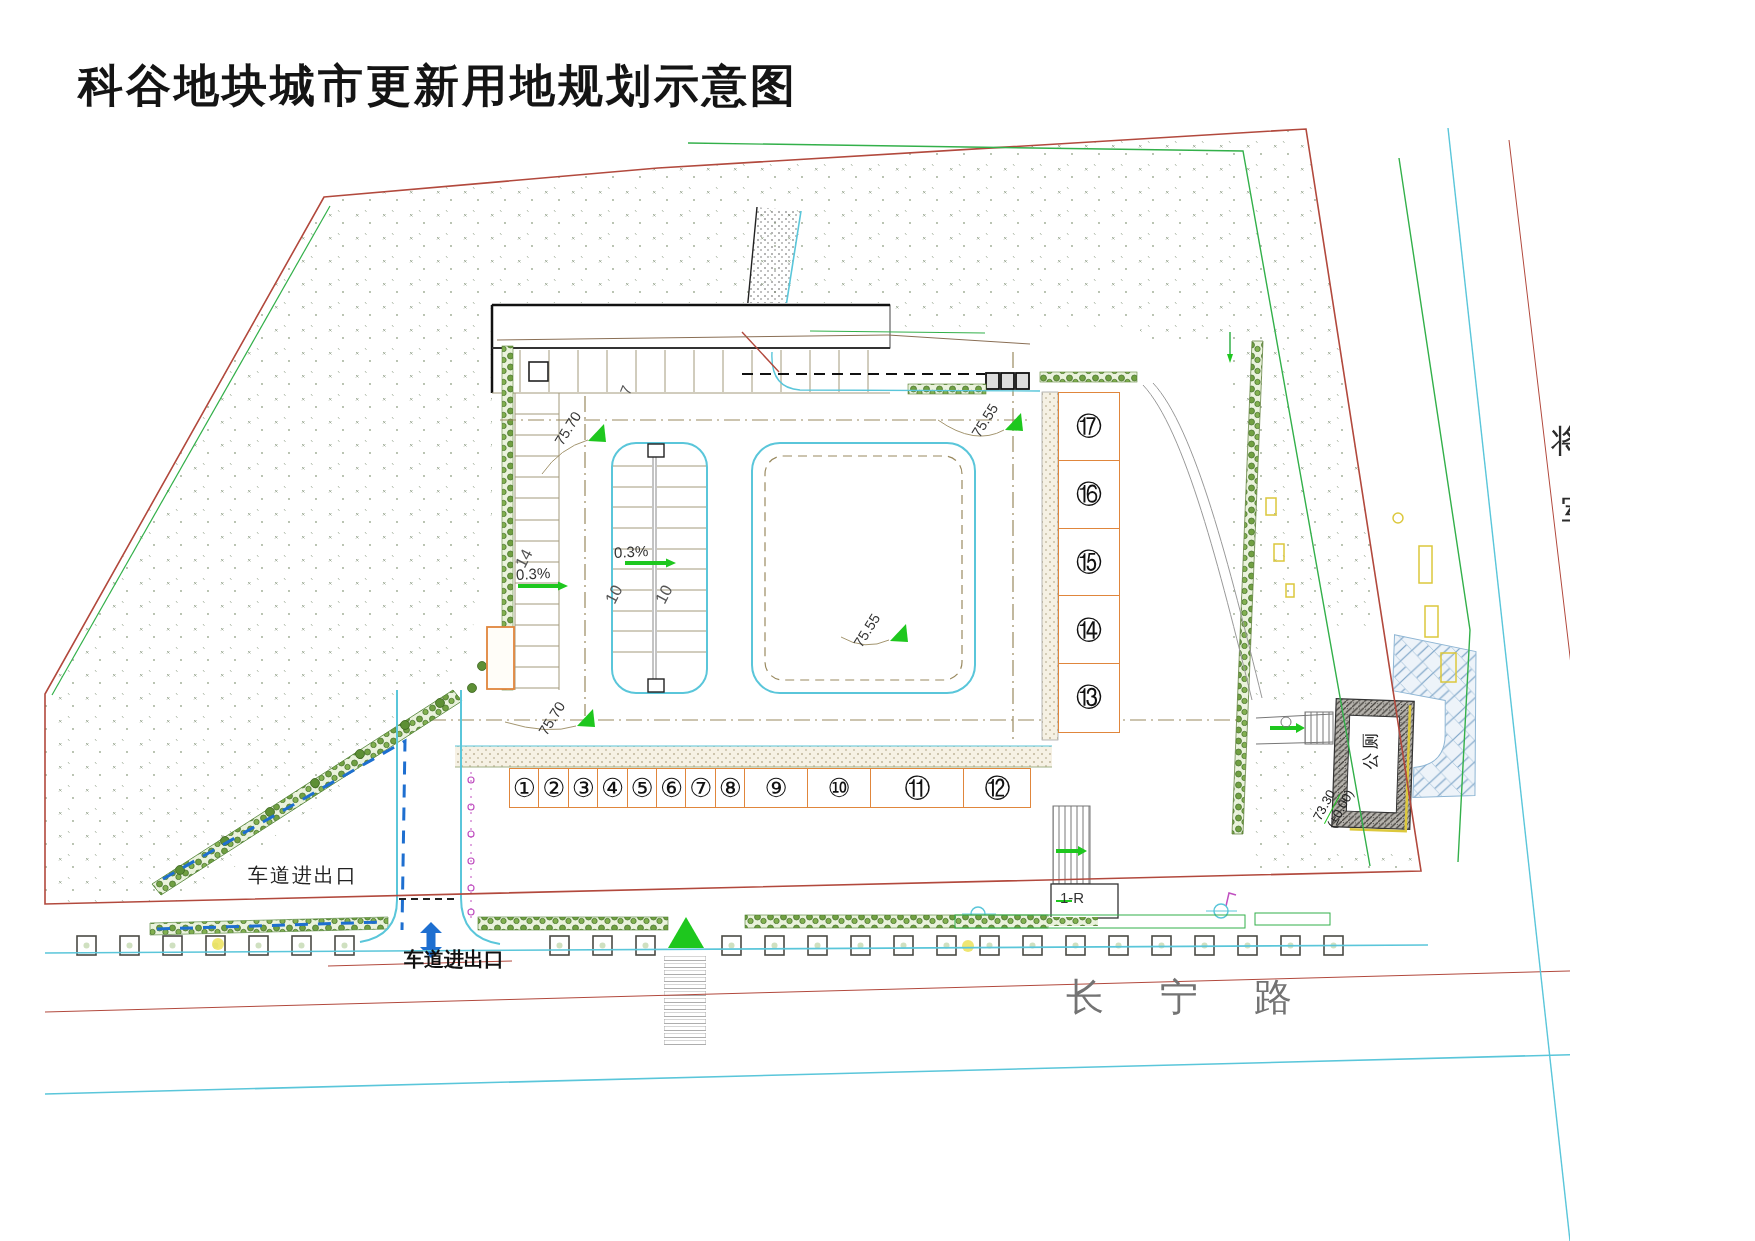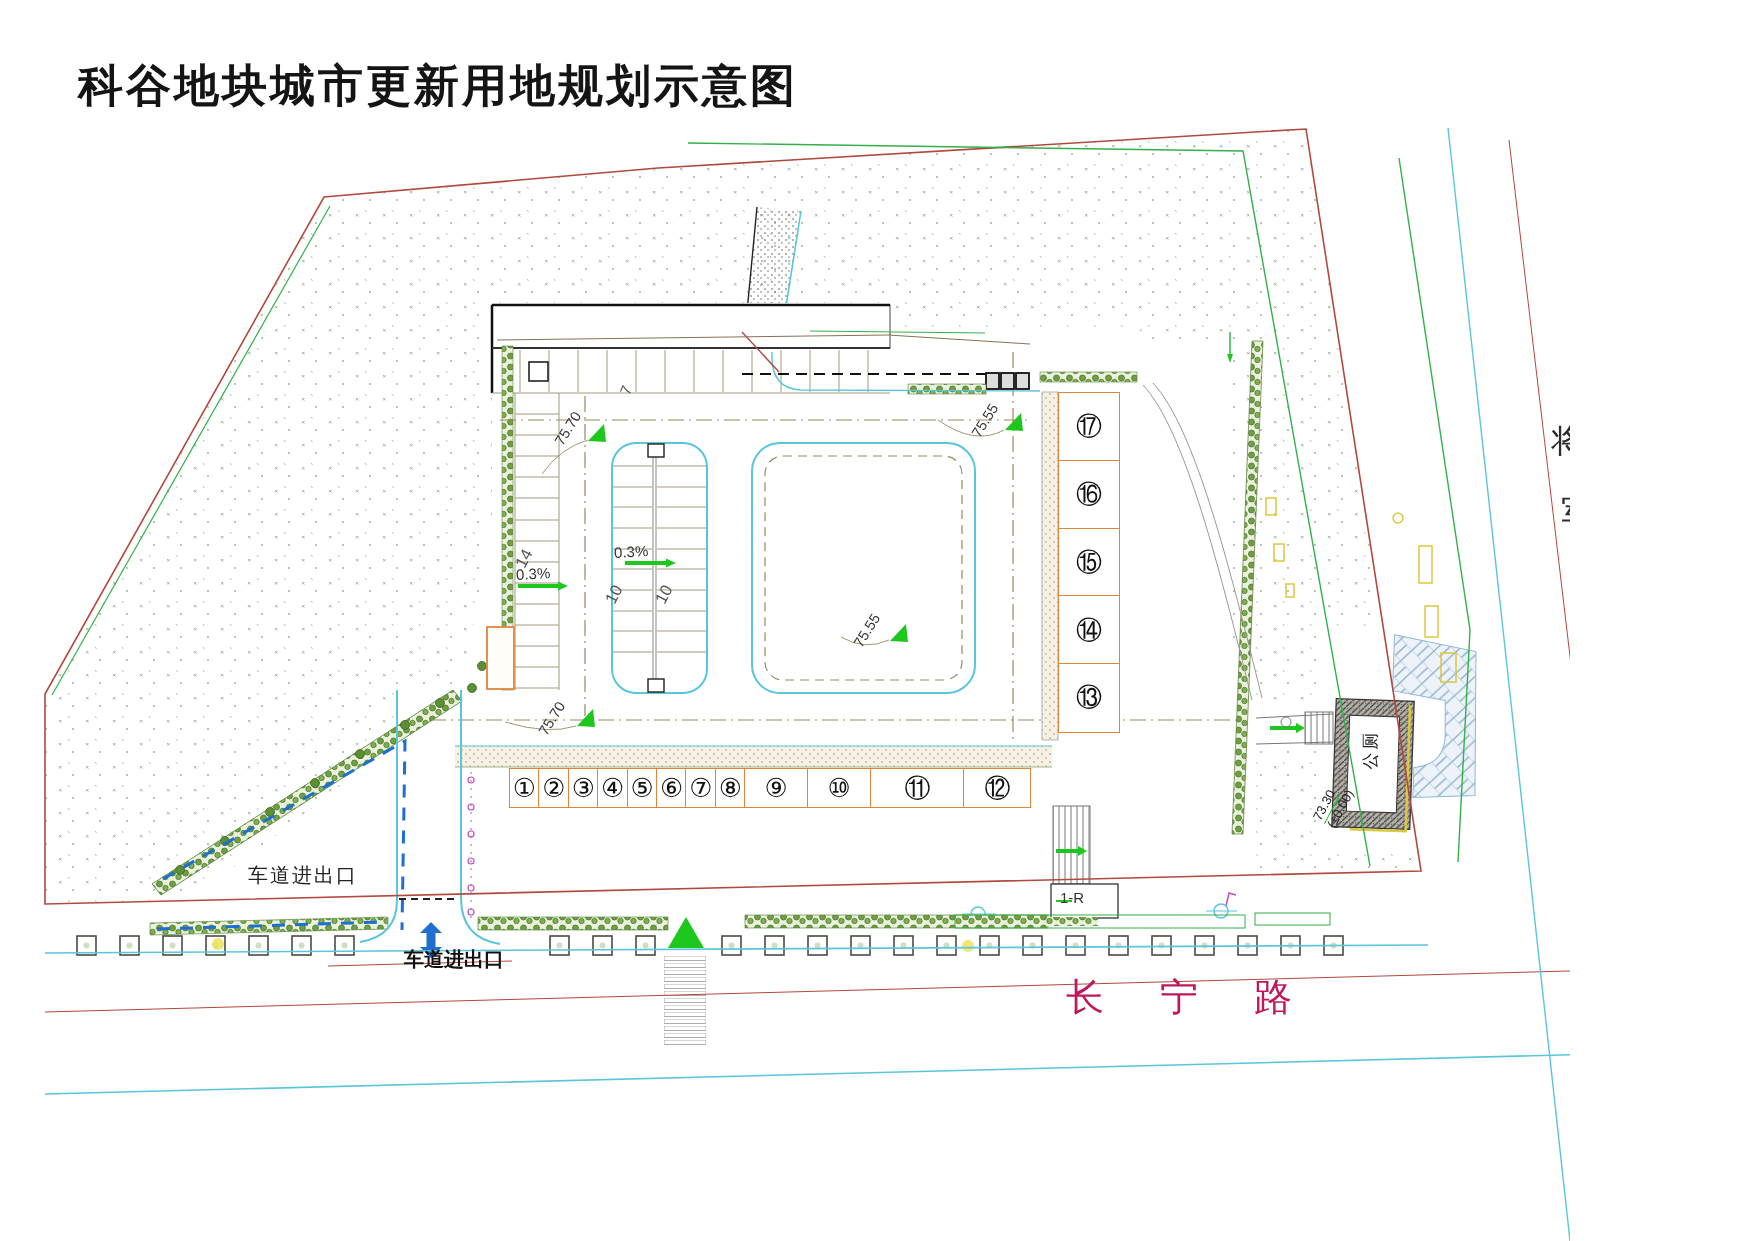--- a/index.html
+++ b/index.html
@@ -26,21 +26,21 @@
   #units-col .unit{box-sizing:border-box;width:62px;height:69.4px;border:1.6px solid var(--unit_orange);
      margin-bottom:-1.6px;background:#fff;display:flex;align-items:center;justify-content:center;
      font-family:"DejaVu Sans",sans-serif;font-size:26px;color:#111;}
   .rot{transform-origin:left bottom;}
   .elev{font-size:14.5px;color:#333;}
   .cnt{font-size:16.5px;color:#555;}
   .slope{font-size:15px;color:#333;}
   #label-snack{left:248px;top:862px;font-size:20px;letter-spacing:2px;color:#222;
      text-shadow:0 0 3px #fff,0 0 3px #fff;}
   #label-driveway{left:388px;top:946px;font-size:20px;font-weight:700;color:#111;margin-left:16px;}
-  #road-south{left:1066px;top:972px;font-size:38px;letter-spacing:56px;color:#be185d;
+  #road-south{left:1066px;top:972px;font-size:38px;letter-spacing:56px;color:#737373;
      font-family:"Liberation Serif","DejaVu Serif",serif;}
   .east-char{font-size:33px;color:#2c2c2c;font-family:"Liberation Serif","DejaVu Serif",serif;}
   #toilet-label{left:1350px;top:738px;font-size:17px;letter-spacing:3px;color:#222;transform:rotate(-90deg);}
   #toilet-elev{left:1338px;top:800px;font-size:13px;color:#222;transform:rotate(-62deg);transform-origin:left bottom;line-height:1.15;}
   #toilet-elev .v1{border-bottom:1.5px solid var(--marker_green);display:inline-block;}
   #bldg-1r{left:1060px;top:889px;font-size:15px;color:#333;}
 </style>
 </head>
 <body>
 

